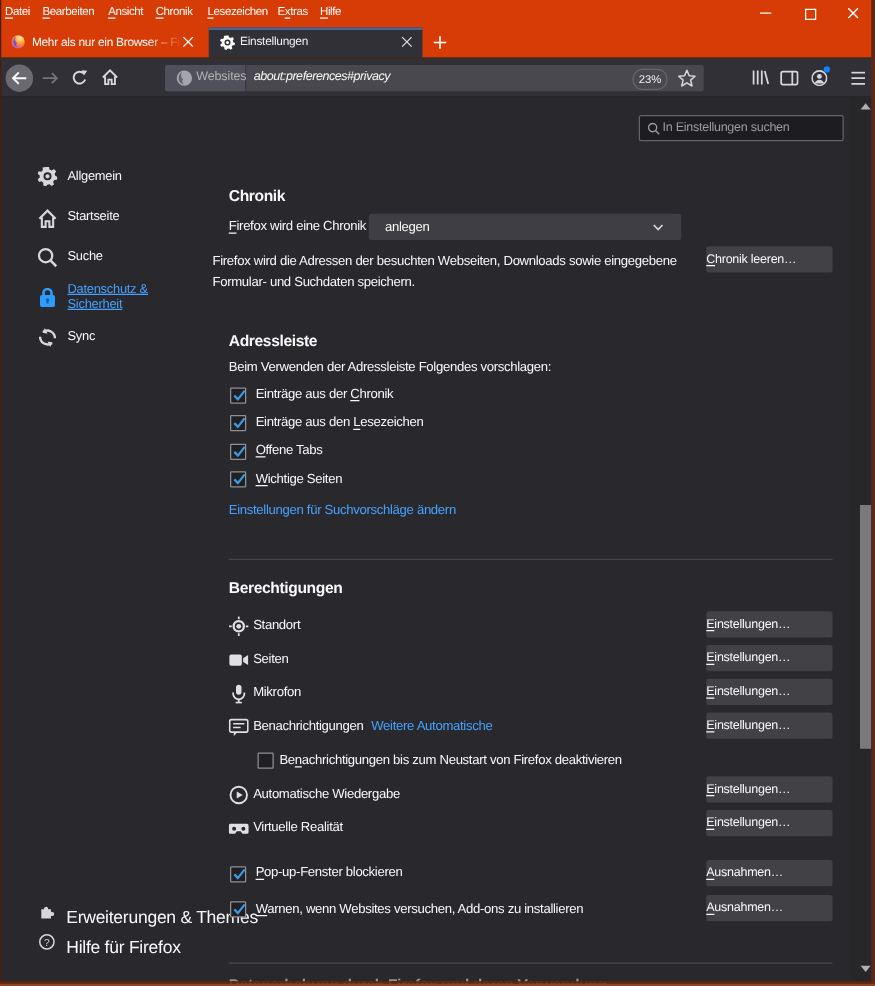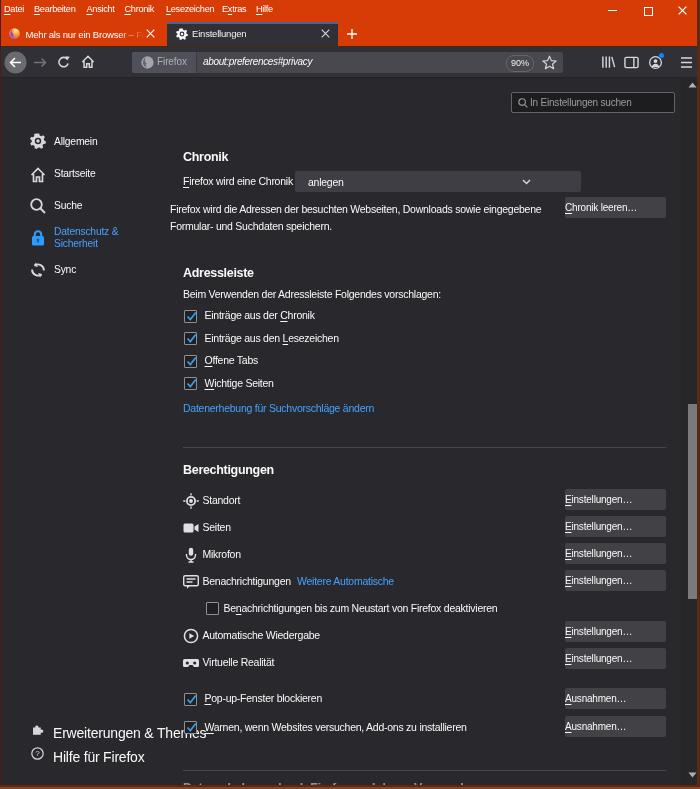--- a/index.html
+++ b/index.html
@@ -20,21 +20,21 @@
 
 #navbar{left:0;top:46px;width:700px;height:31.5px;background:#313036;border-top:1.5px solid #45290f;border-bottom:1px solid #232327;box-sizing:border-box;}
 #urlbar{left:132px;top:51.5px;width:431px;height:21px;background:#48484e;border-radius:2px;}
 #zoompill{left:374px;top:3px;width:26px;height:15px;border:1px solid #66666b;border-radius:8px;font-size:9px;color:#f2f2f4;text-align:center;line-height:15px;}
 
 #searchbox{left:511px;top:92px;width:164px;height:21px;background:#1d1d1f;border:1px solid #63636a;box-sizing:border-box;border-radius:2px;}
 #searchbox span{position:absolute;left:18px;top:4px;font-size:10px;letter-spacing:-0.2px;color:#9b9ba0;}
 
 .sideicon{left:30px;width:16px;height:16px;}
 .sidelbl{left:54px;font-size:10.3px;letter-spacing:-0.2px;color:#f9f9fa;}
-.sideblue{color:#45a1ff;}
+.sideblue{color:#45a1ff;text-decoration:underline;}
 .smalllbl{left:53px;font-size:14px;letter-spacing:-0.2px;color:#f9f9fa;}
 
 .h2{left:183px;font-size:12.5px;letter-spacing:-0.3px;font-weight:bold;color:#f9f9fa;}
 .body{font-size:10.5px;letter-spacing:-0.25px;color:#f9f9fa;}
 .link{color:#45a1ff;font-size:10.5px;letter-spacing:-0.25px;}
 .btn{left:565px;width:101px;height:21px;background:#414146;border-radius:2px;font-size:10px;letter-spacing:-0.2px;color:#f9f9fa;text-align:left;line-height:21px;}
 .cb{width:13px;height:13px;background:#202024;border:1px solid #8f9092;box-sizing:border-box;border-radius:1px;}
 .cb svg{position:absolute;left:-0.5px;top:-1px;}
 .permicon{left:183px;width:16px;height:16px;}
 .sep{left:183px;width:483px;height:1px;background:#47474c;}
@@ -108,23 +108,23 @@
     <path d="M1.5 8 L8 1.5 L14.5 8 M3.5 7 V14 H6.5 V10 H9.5 V14 H12.5 V7" stroke="#d7d7db" stroke-width="1.7" fill="none"></path>
   </svg>
 
 <div id="urlbar" class="abs">
  <div class="abs" style="left:0;top:0;width:64px;height:21px;background:#50505a;border-radius:2px 0 0 2px;"></div>
  <div class="abs" style="left:64px;top:0;width:1px;height:21px;background:#3a3a40;"></div>
  <svg class="abs" style="left:9px;top:4px" width="13" height="13" viewBox="0 0 14 14">
       <circle cx="7" cy="7" r="6.6" fill="#a5a5ad"></circle>
       <path d="M5 1.5 C3.5 4 4 6.5 6 8 C4.5 9 5 11 6.5 12.2 C3.5 11.8 1.6 9 2.2 6 C2.7 3.4 4 2 5 1.5Z" fill="#62626a"></path>
     </svg>
- <span class="abs" style="left:25px;top:4.5px;font-size:10px;letter-spacing:-0.1px;color:#b1b1b3;">Firefox</span>
+ <span class="abs" style="left:25px;top:4.5px;font-size:10px;letter-spacing:-0.1px;color:#b1b1b3;">Websites</span>
  <span class="abs" style="left:71px;top:4.5px;font-size:10px;letter-spacing:-0.35px;color:#f9f9fa;font-style:italic;">about:preferences#privacy</span>
- <div id="zoompill" class="abs">90%</div>
+ <div id="zoompill" class="abs">23%</div>
  <svg class="abs" style="left:410px;top:3px" width="15" height="15" viewBox="0 0 16 16">
       <path d="M8 1.3 L10 6 L15 6.4 L11.2 9.7 L12.4 14.7 L8 12 L3.6 14.7 L4.8 9.7 L1 6.4 L6 6 Z" stroke="#d7d7db" stroke-width="1.3" fill="none" stroke-linejoin="round"></path>
     </svg>
 </div>
 
 <svg class="abs" style="left:601px;top:54px" width="15" height="16" viewBox="0 0 16 16" stroke="#d7d7db" fill="none" stroke-width="1.5">
  <path d="M2 2 V14 M5.5 2 V14 M9 2 V14 M11.5 2.5 L14.5 13.5"></path>
   </svg>
 <svg class="abs" style="left:624px;top:54.5px" width="15" height="15" viewBox="0 0 16 16">
     <rect x="1" y="2.5" width="14" height="11" rx="1.5" stroke="#d7d7db" stroke-width="1.5" fill="none"></rect>
@@ -186,21 +186,21 @@
 <div class="abs smalllbl" style="top:725px">Erweiterungen &amp; Themes</div>
 
 <svg class="abs" style="left:31px;top:747px" width="13" height="13" viewBox="0 0 16 16">
     <circle cx="8" cy="8" r="7" stroke="#d7d7db" stroke-width="1.5" fill="none"></circle>
     <text x="8" y="11.6" font-size="10" fill="#d7d7db" text-anchor="middle" font-family="Liberation Sans">?</text>
   </svg>
 <div class="abs smalllbl" style="top:749px">Hilfe für Firefox</div>
 
 <div class="abs h2" style="top:150px">Chronik</div>
 <div class="abs body" style="left:183px;top:175px"><u>F</u>irefox wird eine Chronik</div>
-<div class="abs" style="left:295px;top:171px;width:250px;height:21px;background:#3e3e44;border-radius:2px;padding-left:36px;">
+<div class="abs" style="left:295px;top:171px;width:250px;height:21px;background:#3e3e44;border-radius:2px;">
  <span class="abs body" style="left:13px;top:4.5px">anlegen</span>
  <svg class="abs" style="left:227px;top:7.5px" width="9" height="6" viewBox="0 0 9 6">
       <path d="M1 1 L4.5 4.6 L8 1" stroke="#d7d7db" stroke-width="1.4" fill="none"></path>
     </svg>
 </div>
 <div class="abs btn" style="top:197px"><u>C</u>hronik leeren…</div>
 <div class="abs body" style="left:170px;top:200.5px;line-height:17.5px">Firefox wird die Adressen der besuchten Webseiten, Downloads sowie eingegebene<br>Formular- und Suchdaten speichern.</div>
 
 <div class="abs h2" style="top:266px">Adressleiste</div>
 <div class="abs body" style="left:183px;top:288px">Beim Verwenden der Adressleiste Folgendes vorschlagen:</div>
@@ -223,21 +223,21 @@
     </svg>
   </div>
 <div class="abs body" style="left:204.5px;top:354px"><u>O</u>ffene Tabs</div>
 <div class="abs cb" style="left:184px;top:377px">
     <svg width="13" height="13" viewBox="0 0 13 13">
       <path d="M2.5 6.5 L5.3 9.5 L10.8 2.5" stroke="#3d9ae0" stroke-width="1.8" fill="none"></path>
     </svg>
   </div>
 <div class="abs body" style="left:204.5px;top:376.5px"><u>W</u>ichtige Seiten</div>
 
-<div class="abs link" style="left:183px;top:402px">Datenerhebung für Suchvorschläge ändern</div>
+<div class="abs link" style="left:183px;top:402px">Einstellungen für Suchvorschläge ändern</div>
 
 <div class="abs sep" style="top:447px"></div>
 <div class="abs h2" style="top:463px">Berechtigungen</div>
 
 <svg class="abs permicon" style="top:492.5px" viewBox="0 0 16 16" fill="#e0e0e3">
     <path d="M8 3 A5 5 0 1 0 8 13 A5 5 0 1 0 8 3 M8 4.8 A3.2 3.2 0 1 1 8 11.2 A3.2 3.2 0 1 1 8 4.8" fill-rule="evenodd"></path>
     <circle cx="8" cy="8" r="1.9"></circle>
     <path d="M7.3 0.2 h1.4 v2.2 h-1.4Z M7.3 13.6 h1.4 v2.2 h-1.4Z M0.2 7.3 h2.2 v1.4 H0.2Z M13.6 7.3 h2.2 v1.4 h-2.2Z"></path>
   </svg>
 <div class="abs body" style="left:202.5px;top:494px">Standort</div>

